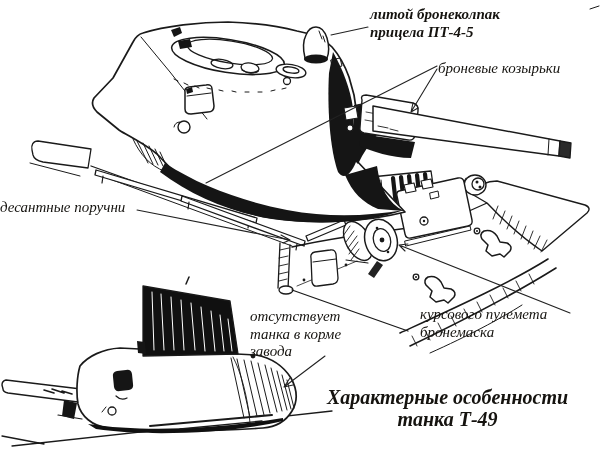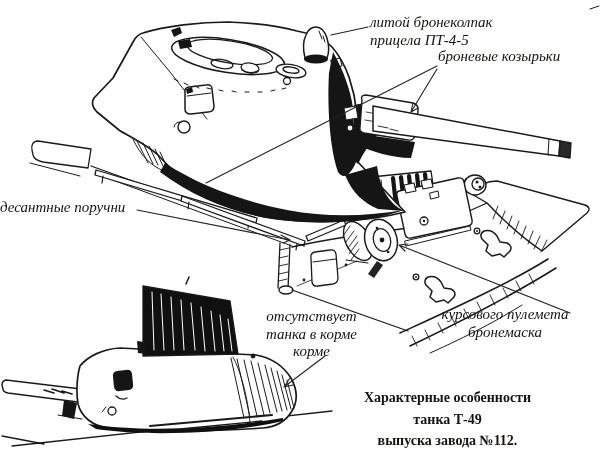--- a/index.html
+++ b/index.html
@@ -2,24 +2,24 @@
 <html><head>
 <meta charset="utf-8">
 <style>
   html,body{margin:0;padding:0;background:#f5f5f2;}
   .page{position:relative;width:600px;height:475px;background:#ffffff;overflow:hidden;
         font-family:"Liberation Serif","DejaVu Serif",serif;}
   svg{position:absolute;left:0;top:0;}
   .lbl{position:absolute;color:#15130f;font-style:italic;font-size:15px;line-height:17.5px;
        white-space:nowrap;}
   .lbl span{display:block;}
-  .caption{position:absolute;color:#15130f;font-weight:bold;font-size:14px;
+  .caption{position:absolute;color:#15130f;font-style:italic;font-weight:bold;font-size:20px;
        line-height:21.5px;text-align:center;}
   .caption span{display:block;}
-  .ra{text-align:center;}
+  .ra{text-align:left;}
 </style>
 </head>
 <body>
 
 <div class="page">
 
 <svg width="600" height="475" viewBox="0 0 600 475">
   <g fill="none" stroke="#1a1a1a" stroke-width="1.3" stroke-linecap="round" stroke-linejoin="round">
 
     <g>
@@ -185,43 +185,42 @@
       <path d="M368,27 L331,35"></path>
       <path d="M437,69 L411,112 M411,112 L413,103 M411,112 L418,108"></path>
       <path d="M437,66 L206,183"></path>
       <path d="M137,210 L290,240 M290,240 L281,235 M290,240 L283,243"></path>
       <path d="M325,356 L284,387 M284,387 L293,385 M284,387 L290,378"></path>
       <path d="M570,313 L399,245 M399,245 L408,244 M399,245 L405,251"></path>
     </g>
   </g>
 </svg>
 
-<div class="lbl" style="left:370px;top:14px;">
+<div class="lbl" style="left:370px;top:6px;font-weight:bold;">
   <span>литой бронеколпак</span>
   <span>прицела ПТ-4-5</span>
 </div>
 
-<div class="lbl" style="left:438px;top:48px;">
+<div class="lbl" style="left:438px;top:60px;">
   <span>броневые козырьки</span>
 </div>
 
 <div class="lbl" style="left:0;top:199px;">
   <span>десантные поручни</span>
 </div>
 
 <div class="lbl ra" style="left:250px;top:308px;width:123px;">
   <span>отсутствует</span>
   <span>танка в корме</span>
-  <span>корме</span>
+  <span>завода</span>
 </div>
 
 <div class="lbl ra" style="left:420px;top:306px;width:170px;">
   <span>курсового пулемета</span>
   <span>бронемаска</span>
 </div>
 
 <div class="caption" style="left:320px;top:387px;width:255px;">
   <span>Характерные особенности</span>
   <span>танка Т-49</span>
-  <span>выпуска завода №112.</span>
 </div>
 
 </div>
 
 </body></html>

